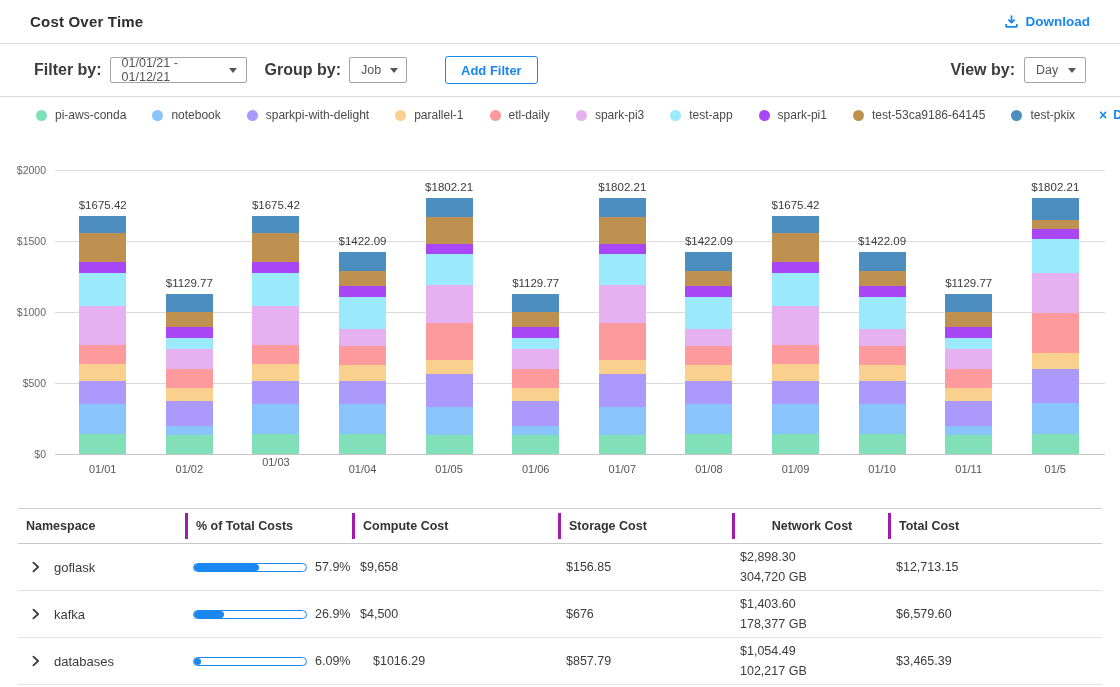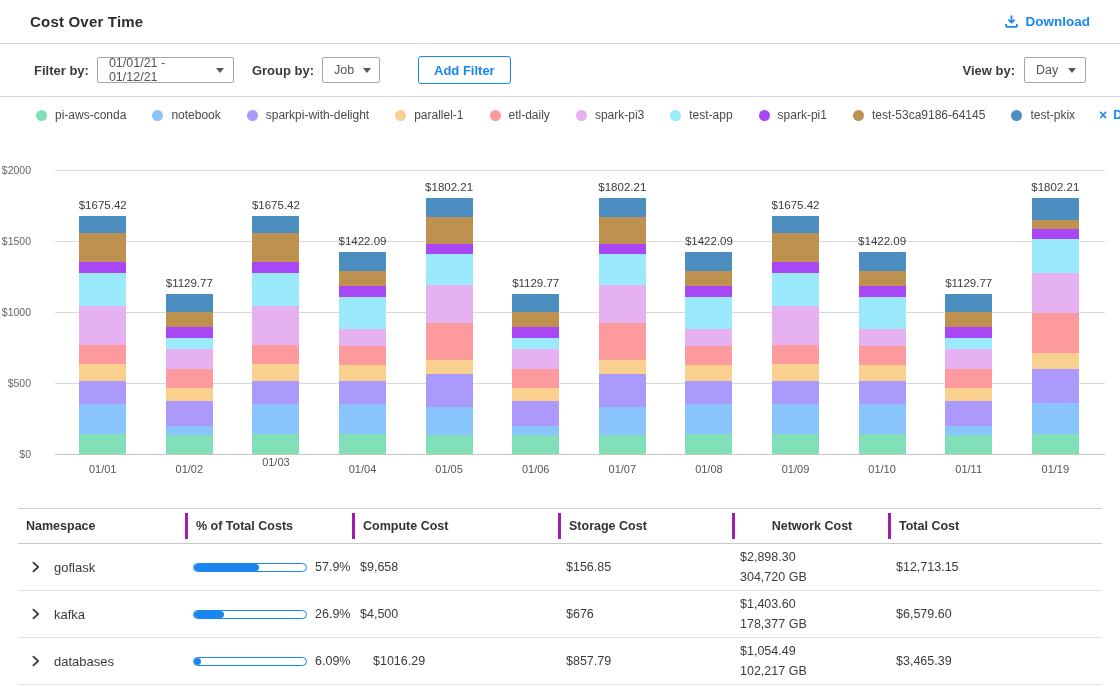--- a/index.html
+++ b/index.html
@@ -6,38 +6,38 @@
   body { background:#fff; font-family:"Liberation Sans", sans-serif; }
   .page { position:relative; width:1120px; height:687px; background:#fff; overflow:hidden; }
 
   
   .topbar { height:44px; border-bottom:1px solid #d9d9d9; display:flex; align-items:center; justify-content:space-between; padding:0 30px; }
   .title { font-size:15px; font-weight:bold; color:#2d2d2d; letter-spacing:.2px; }
   .download { display:flex; align-items:center; gap:7px; color:#1a87f0; font-weight:bold; font-size:13.5px; cursor:pointer; }
 
   
   .filterbar { height:53px; border-bottom:1px solid #d9d9d9; display:flex; align-items:center; padding:0 34px; }
-  .flabel { font-size:13px; font-weight:bold; color:#3b3b3b; white-space:nowrap; }
+  .flabel { font-size:16px; font-weight:bold; color:#3b3b3b; white-space:nowrap; }
   .select { height:26px; border:1px solid #a6a6a6; border-radius:2px; display:flex; align-items:center; justify-content:space-between; padding:0 9px 0 11px; font-size:12.5px; color:#555; background:#fff; cursor:pointer; }
   .caret { width:0; height:0; border-left:4.5px solid transparent; border-right:4.5px solid transparent; border-top:5px solid #555; margin-left:9px; flex:none; }
   .add-filter { height:28px; padding:0 15px; border:1px solid #1a87f0; border-radius:3px; background:#fff; color:#1a87f0; font-weight:bold; font-size:13px; font-family:inherit; cursor:pointer; margin-left:38px; }
 
   
   .legendbar { height:36px; display:flex; align-items:center; padding:0 36px; }
   #legend-items { display:flex; align-items:center; gap:26px; }
   .legend-item { display:flex; align-items:center; gap:8px; font-size:12px; color:#4a4a4a; cursor:pointer; white-space:nowrap; }
   .dot { width:11px; height:11px; border-radius:50%; flex:none; }
   .deselect { display:flex; align-items:center; gap:6px; color:#1a87f0; font-weight:bold; font-size:12.5px; cursor:pointer; margin-left:24px; white-space:nowrap; }
   .deselect .x { font-size:14px; line-height:1; font-weight:bold; }
 
   
   .chart { position:relative; height:375px; }
   .gridline { position:absolute; left:55px; width:1050px; height:1px; background:#dadada; }
   .gridline.zero { background:#c6c6c6; }
-  .ytick { position:absolute; left:0; width:31px; text-align:right; font-size:10.5px; color:#666; }
+  .ytick { position:absolute; left:0; width:46px; text-align:right; font-size:10.5px; color:#666; }
   .bar { position:absolute; width:47px; display:flex; flex-direction:column-reverse; }
   .bar-seg { width:100%; }
   .bar-total { position:absolute; width:92px; text-align:center; font-size:11.5px; color:#3b3b3b; }
   .xtick { position:absolute; width:62px; text-align:center; font-size:11px; color:#555; }
 
   
   .table { margin:0 18px; border-top:1px solid #cfcfcf; }
   .thead, .trow { display:grid; grid-template-columns:167px 167px 206px 174px 156px 1fr; align-items:center; }
   .thead { height:35px; border-bottom:1px solid #c9c9c9; }
   .th { font-size:12.5px; font-weight:bold; color:#333; padding-left:8px; height:26px; line-height:26px; }
@@ -309,21 +309,21 @@
         <div class="bar-seg" title="sparkpi-with-delight: $237" style="height: 33.654px; background: rgb(171, 154, 251);"></div>
         <div class="bar-seg" title="parallel-1: $116" style="height: 16.472px; background: rgb(249, 208, 142);"></div>
         <div class="bar-seg" title="etl-daily: $283" style="height: 40.186px; background: rgb(252, 154, 157);"></div>
         <div class="bar-seg" title="spark-pi3: $277" style="height: 39.334px; background: rgb(230, 177, 240);"></div>
         <div class="bar-seg" title="test-app: $240" style="height: 34.08px; background: rgb(154, 234, 252);"></div>
         <div class="bar-seg" title="spark-pi1: $70" style="height: 9.94px; background: rgb(169, 70, 245);"></div>
         <div class="bar-seg" title="test-53ca9186-64145: $68" style="height: 9.656px; background: rgb(191, 145, 80);"></div>
         <div class="bar-seg" title="test-pkix: $151.21" style="height: 21.4718px; background: rgb(77, 142, 192);"></div>
       </div>
       <div class="bar-total" style="left: 1009.3px; top: 48.0862px;">$1802.21</div>
-      <div class="xtick" style="left: 1024.3px; top: 330px;">01/19</div>
+      <div class="xtick" style="left: 1024.3px; top: 330px;">01/5</div>
     </div>
 
   <div class="table">
     <div class="thead">
       <div class="th">Namespace</div>
       <div class="th">% of Total Costs</div>
       <div class="th">Compute Cost</div>
       <div class="th">Storage Cost</div>
       <div class="th network">
         <span>Network  Cost</span>

